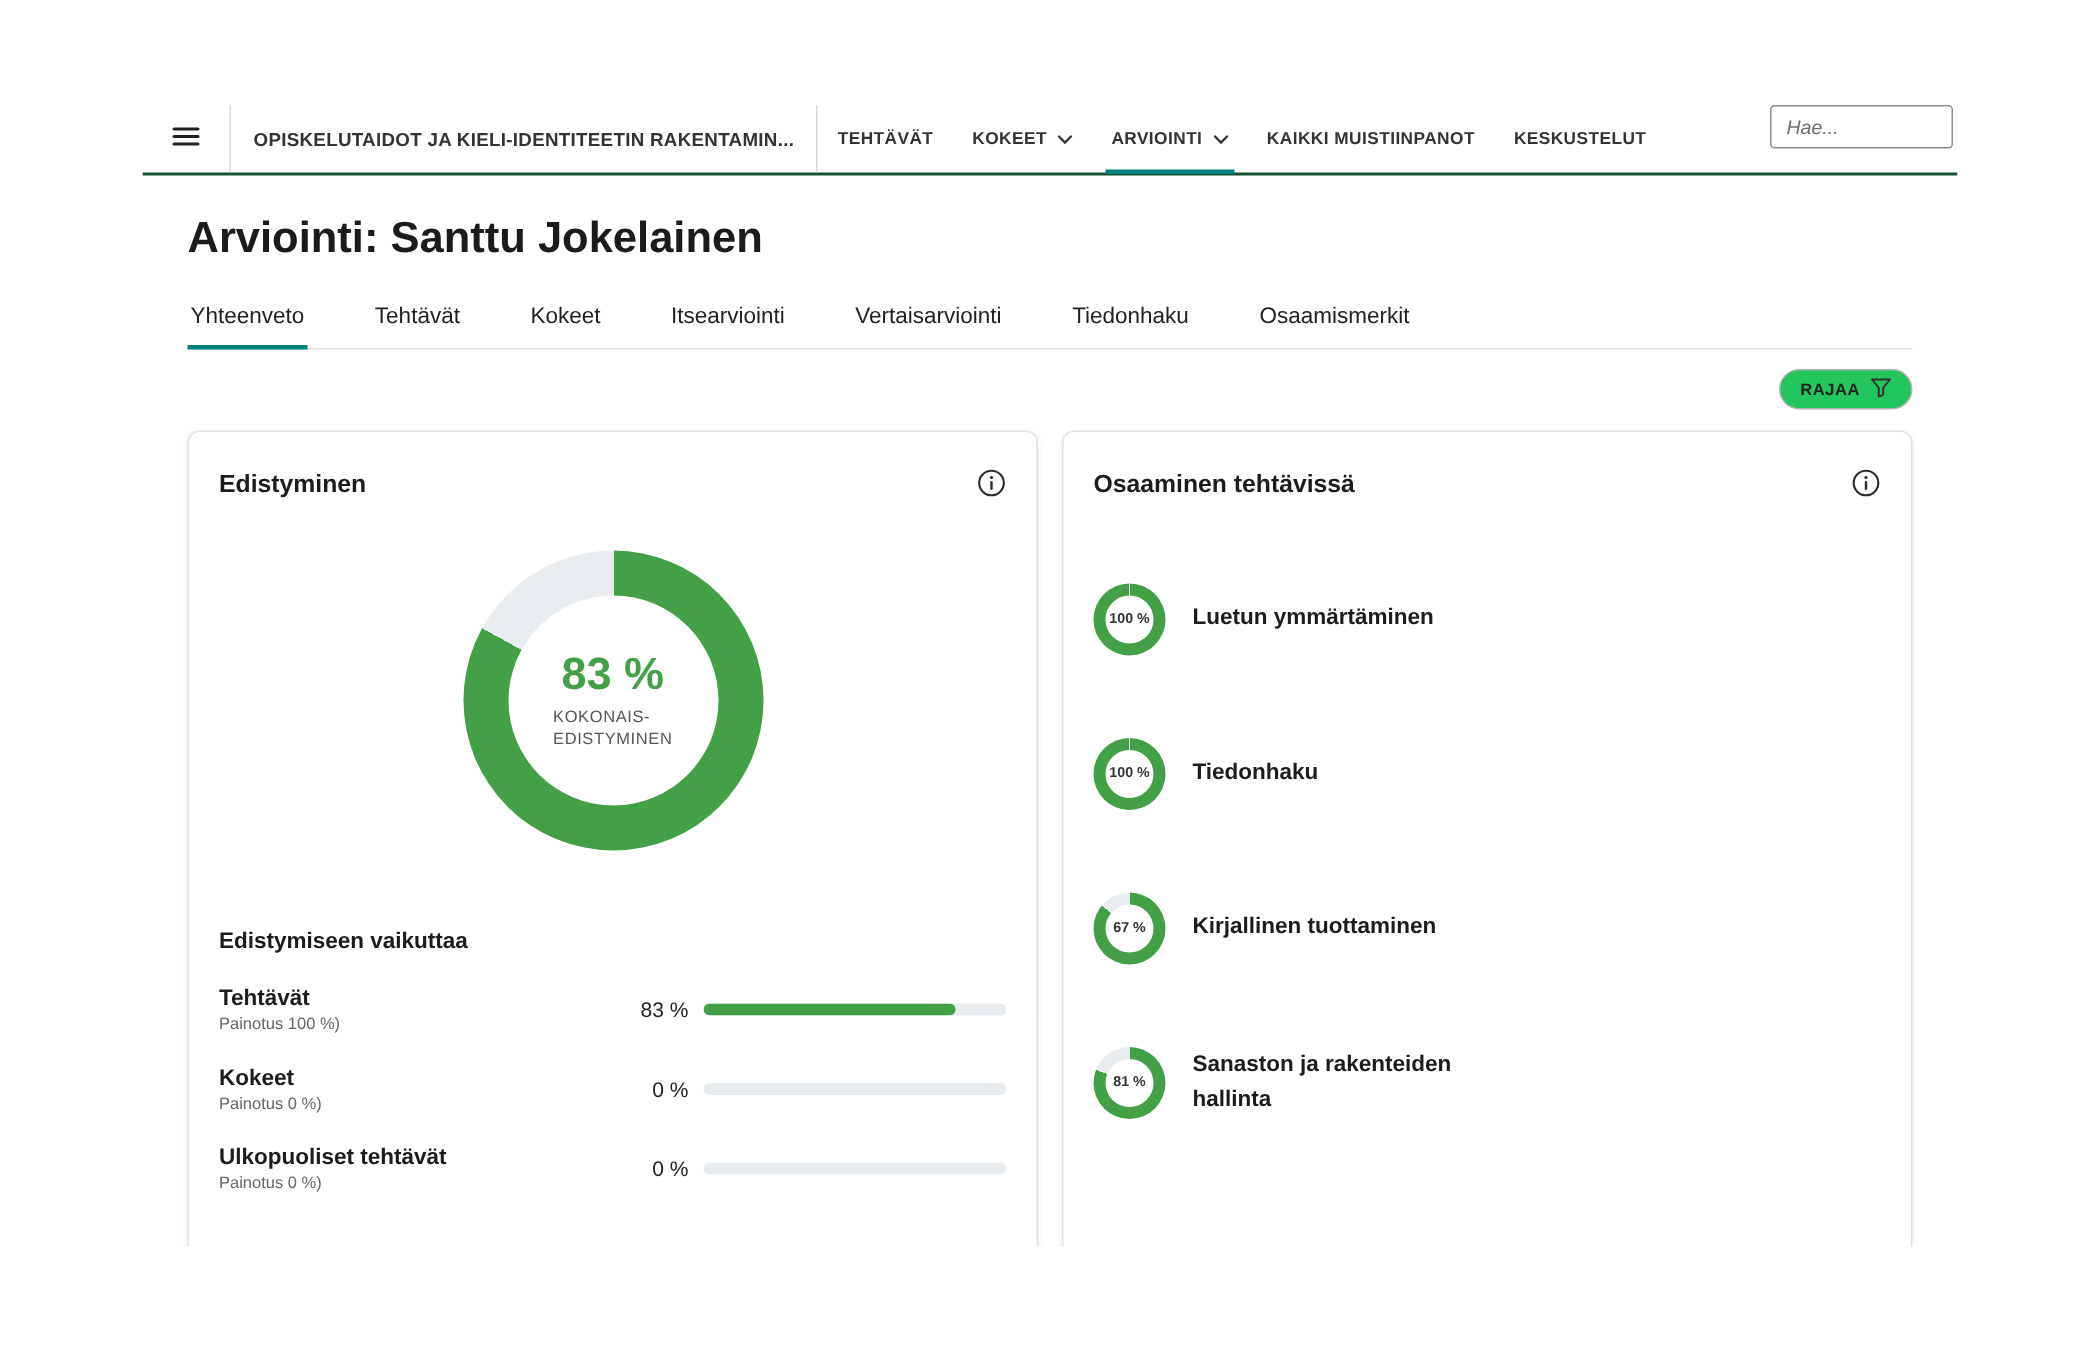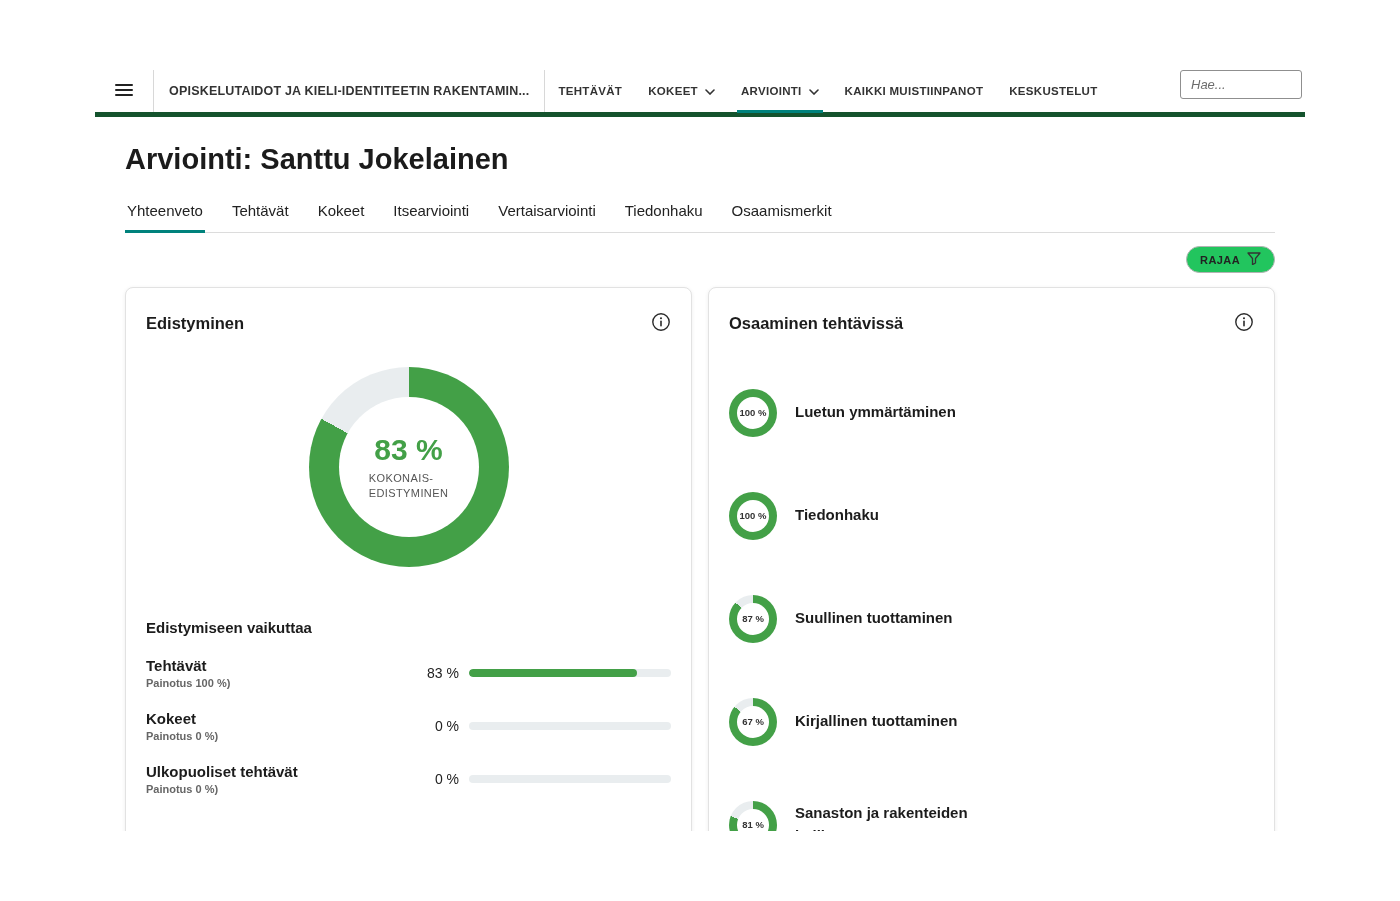--- a/index.html
+++ b/index.html
@@ -7,21 +7,21 @@
   body {
     width:1400px; height:901px; background:#ffffff; position:relative; overflow:hidden;
     font-family:"Liberation Sans", sans-serif; color:#222;
   }
   .viewport {
     position:absolute; left:95px; top:70px; width:1210px; height:761px;
     background:#fff; overflow:hidden;
   }
 
   
-  .topbar { height:47px; border-bottom:5px solid #14532d; display:flex; align-items:stretch; }
+  .topbar { height:47px; border-bottom:2px solid #14532d; display:flex; align-items:stretch; }
   .menu-btn { width:58px; display:flex; align-items:center; justify-content:center; cursor:pointer; background:none; border:none; }
   .course {
     border-left:1px solid #d8d8d8; border-right:1px solid #d8d8d8;
     display:flex; align-items:center; padding:0 15px; font-weight:700; font-size:12.5px;
     letter-spacing:.2px; color:#333; white-space:nowrap; max-width:432px; overflow:hidden;
   }
   .nav { display:flex; align-items:stretch; }
   .nav-item {
     position:relative; display:flex; align-items:center; gap:7px; padding:0 13px;
     font-size:11.5px; font-weight:700; letter-spacing:.3px; color:#333; cursor:pointer; white-space:nowrap;
@@ -31,21 +31,21 @@
   .search {
     width:122px; height:29px; border:1px solid #8f8f8f; border-radius:3px;
     padding:0 10px; font-family:"Liberation Sans", sans-serif; font-size:13px; font-style:italic; color:#555;
   }
   .search::placeholder { color:#6d6d6d; font-style:italic; }
 
   
   .main { padding:0 30px; }
   .page-title { margin:26px 0 16px; font-size:29px; font-weight:700; color:#1b1b1b; }
 
-  .tabs { display:flex; gap:25px; border-bottom:1px solid #dcdcdc; }
+  .tabs { display:flex; gap:43px; border-bottom:1px solid #dcdcdc; }
   .tab { position:relative; padding:10px 2px 13px; font-size:15px; color:#222; cursor:pointer; white-space:nowrap; }
   .tab.active::after { content:""; position:absolute; left:0; right:0; bottom:-1px; height:3px; background:#00827c; }
 
   .filter-row { display:flex; justify-content:flex-end; margin:13px 0 14px; }
   .pill {
     display:inline-flex; align-items:center; gap:7px; height:27px; padding:0 13px;
     border:1px solid #b3b3b3; border-radius:14px; background:#22c55e;
     font-size:11px; font-weight:700; letter-spacing:.4px; color:#222; cursor:pointer;
     font-family:"Liberation Sans", sans-serif;
   }
@@ -66,21 +66,21 @@
     display:flex; flex-direction:column; align-items:center; justify-content:center;
   }
   .big-val { font-size:30px; font-weight:700; color:#43a047; margin-bottom:4px; }
   .big-cap { font-size:11px; color:#555; letter-spacing:.4px; line-height:1.4; text-align:left; }
 
   .section-title { margin-top:52px; font-size:15px; font-weight:700; color:#1c1c1c; }
 
   .factor-row { display:flex; align-items:center; margin-top:21px; }
   .factor-info { flex:1; }
   .factor-label { font-size:15px; font-weight:700; color:#1c1c1c; }
-  .factor-sub { font-size:11px; color:#666; margin-top:3px;font-weight:bold; }
+  .factor-sub { font-size:11px; color:#666; margin-top:3px; }
   .factor-value { width:46px; text-align:right; font-size:14px; color:#222; margin-right:10px; }
   .bar { width:202px; height:8px; border-radius:4px; background:#e9edef; overflow:hidden; }
   .bar-fill { height:100%; border-radius:4px; background:#43a047; }
 
   
   .skills {
     display:grid; grid-template-columns:278px 1fr; grid-template-rows:repeat(5,103px);
     grid-auto-flow:column; margin-top:26px; align-items:center;
   }
   .skill { display:flex; align-items:center; gap:18px; }
@@ -250,26 +250,20 @@
             </div>
             <div class="skill-label">Luetun ymmärtäminen</div>
           </div>
           <div class="skill">
             <div class="donut-sm" style="background: conic-gradient(rgb(67, 160, 71) 360deg, rgb(233, 237, 239) 0deg);">
               <div class="hole">100 %</div>
             </div>
             <div class="skill-label">Tiedonhaku</div>
           </div>
           <div class="skill">
-            <div class="donut-sm" style="background: conic-gradient(rgb(67, 160, 71) 313.2deg, rgb(233, 237, 239) 0deg);">
-              <div class="hole">87 %</div>
-            </div>
-            <div class="skill-label">Suullinen tuottaminen</div>
-          </div>
-          <div class="skill">
             <div class="donut-sm" style="background: conic-gradient(rgb(67, 160, 71) 309.6deg, rgb(233, 237, 239) 0deg);">
               <div class="hole">67 %</div>
             </div>
             <div class="skill-label">Kirjallinen tuottaminen</div>
           </div>
           <div class="skill">
             <div class="donut-sm" style="background: conic-gradient(rgb(67, 160, 71) 291.6deg, rgb(233, 237, 239) 0deg);">
               <div class="hole">81 %</div>
             </div>
             <div class="skill-label">Sanaston ja rakenteiden hallinta</div>

